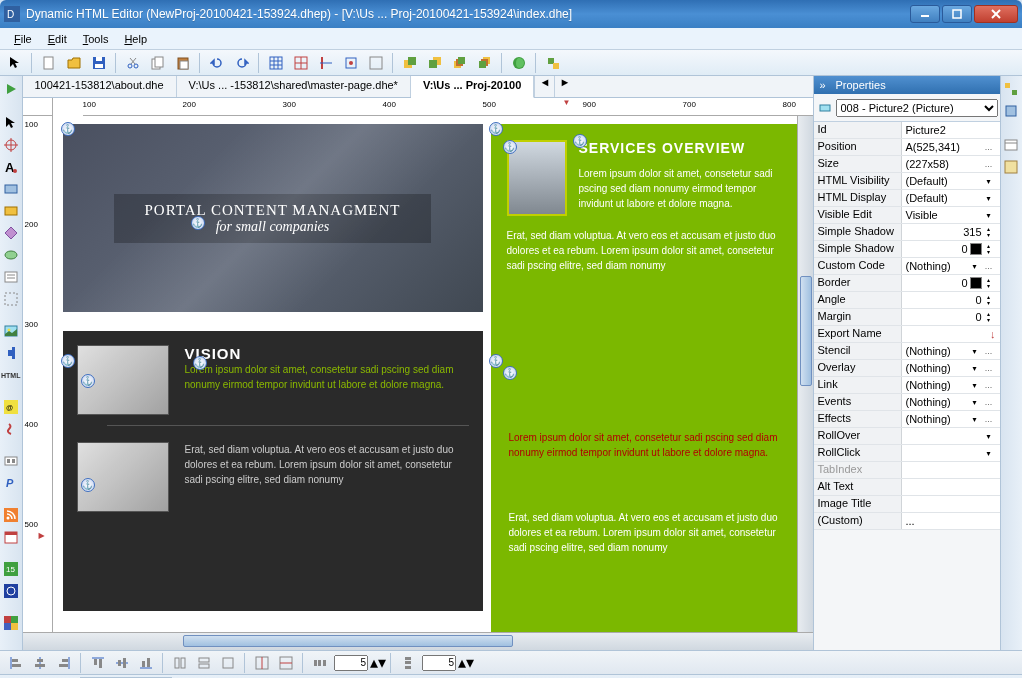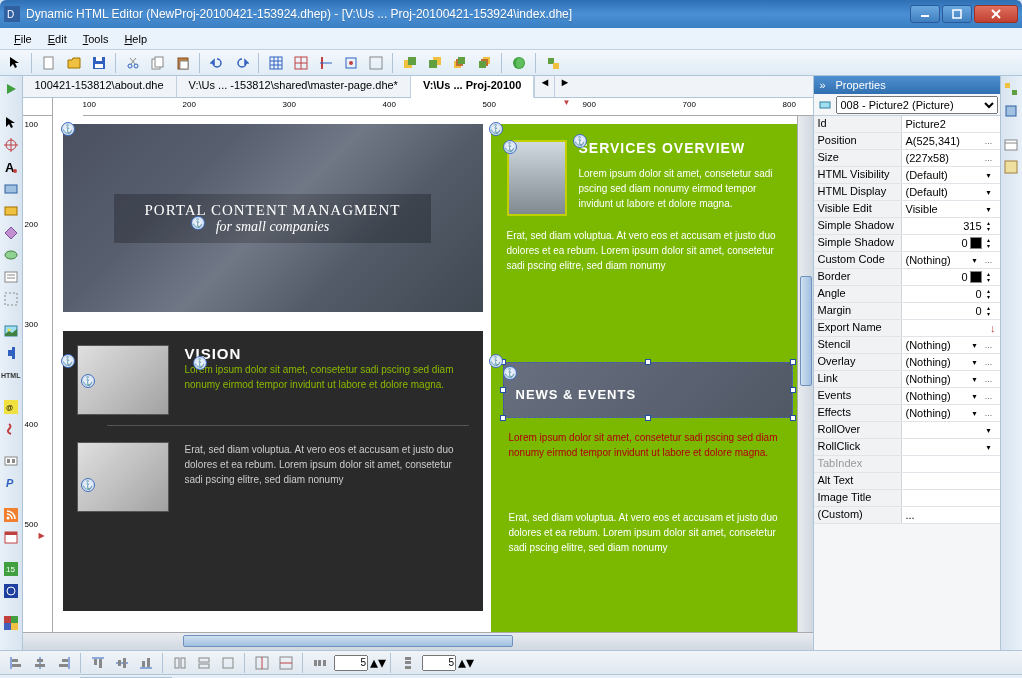--- a/index.html
+++ b/index.html
@@ -83,21 +83,21 @@
 .vscroll-thumb { position: absolute; left: 2px; width: 12px; background: linear-gradient(90deg, #d0e0f0, #a0c0e0); border: 1px solid #7090c0; border-radius: 2px; }
 
 .hscroll { height: 18px; background: linear-gradient(#e8ecf0, #d0d8e0); border-top: 1px solid #aaa; position: relative; }
 .hscroll-thumb { position: absolute; top: 2px; height: 12px; background: linear-gradient(#d0e0f0, #a0c0e0); border: 1px solid #7090c0; border-radius: 2px; }
 
 
 .right-strip { width: 24px; background: linear-gradient(90deg, #d8e4f0, #e8f0f8); border-left: 1px solid #b0c4d8; display: flex; flex-direction: column; align-items: center; padding-top: 4px; gap: 4px; }
 .properties { width: 200px; background: #f4f6f8; border-left: 1px solid #b0c4d8; display: flex; flex-direction: column; }
 .prop-header { height: 18px; background: linear-gradient(#5090d0, #3070b0); color: #fff; font-size: 11px; padding: 2px 6px; display: flex; align-items: center; }
 .prop-header-icon { width: 12px; margin-right: 4px; }
-.prop-selector { height: 22px; display: flex; align-items: center; padding: 2px; gap: 2px; border-bottom: 1px solid #c0d0e0; }
+.prop-selector { height: 28px; display: flex; align-items: center; padding: 2px; gap: 2px; border-bottom: 1px solid #c0d0e0; }
 .prop-selector select { flex: 1; font-size: 11px; height: 18px; }
 .prop-grid { flex: 1; overflow: auto; font-size: 11px; }
 .prop-row { display: flex; height: 17px; border-bottom: 1px solid #e0e4e8; justify-content: center; }
 .prop-name { width: 88px; padding: 1px 4px; border-right: 1px solid #d0d4d8; background: #f0f2f4; white-space: nowrap; overflow: hidden; }
 .prop-name.disabled { color: #999; }
 .prop-val { flex: 1; padding: 1px 4px; background: #fff; display: flex; align-items: center; justify-content: space-between; white-space: nowrap; overflow: hidden; }
 .prop-more { width: 14px; text-align: center; color: #666; cursor: pointer; font-size: 9px; }
 .prop-dd { width: 14px; text-align: center; cursor: pointer; font-size: 8px; }
 
 
@@ -490,31 +490,20 @@
                 <div class="svc-title">SERVICES OVERVIEW</div>
                 <div class="svc-text">Lorem ipsum dolor sit amet, consetetur sadi pscing sed diam nonumy eirmod tempor invidunt ut labore et dolore magna.</div>
               </div>
             </div>
             <div class="svc-text2">Erat, sed diam voluptua. At vero eos et accusam et justo duo dolores et ea rebum. Lorem ipsum dolor sit amet, consetetur sadi pscing elitre, sed diam nonumy</div>
           </div>
           <div class="anchor-dot" style="left:436px;top:6px">⚓</div>
           <div class="anchor-dot" style="left:450px;top:24px">⚓</div>
           <div class="anchor-dot" style="left:520px;top:18px">⚓</div>
 
-          <div class="news-selected">
-            <div class="news-title">NEWS &amp; EVENTS</div>
-            <div class="handle h-nw"></div>
-            <div class="handle h-n"></div>
-            <div class="handle h-ne"></div>
-            <div class="handle h-w"></div>
-            <div class="handle h-e"></div>
-            <div class="handle h-sw"></div>
-            <div class="handle h-s"></div>
-            <div class="handle h-se"></div>
-          </div>
           <div class="anchor-dot" style="left:436px;top:238px">⚓</div>
           <div class="anchor-dot" style="left:450px;top:250px">⚓</div>
 
           <div class="news-red">Lorem ipsum dolor sit amet, consetetur sadi pscing sed diam nonumy eirmod tempor invidunt ut labore et dolore magna.</div>
           <div class="news-after">Erat, sed diam voluptua. At vero eos et accusam et justo duo dolores et ea rebum. Lorem ipsum dolor sit amet, consetetur sadi pscing elitre, sed diam nonumy</div>
         </div>
       </div>
       <div class="vscroll">
         <div class="vscroll-thumb" style="top:160px;height:110px"></div>
       </div>

